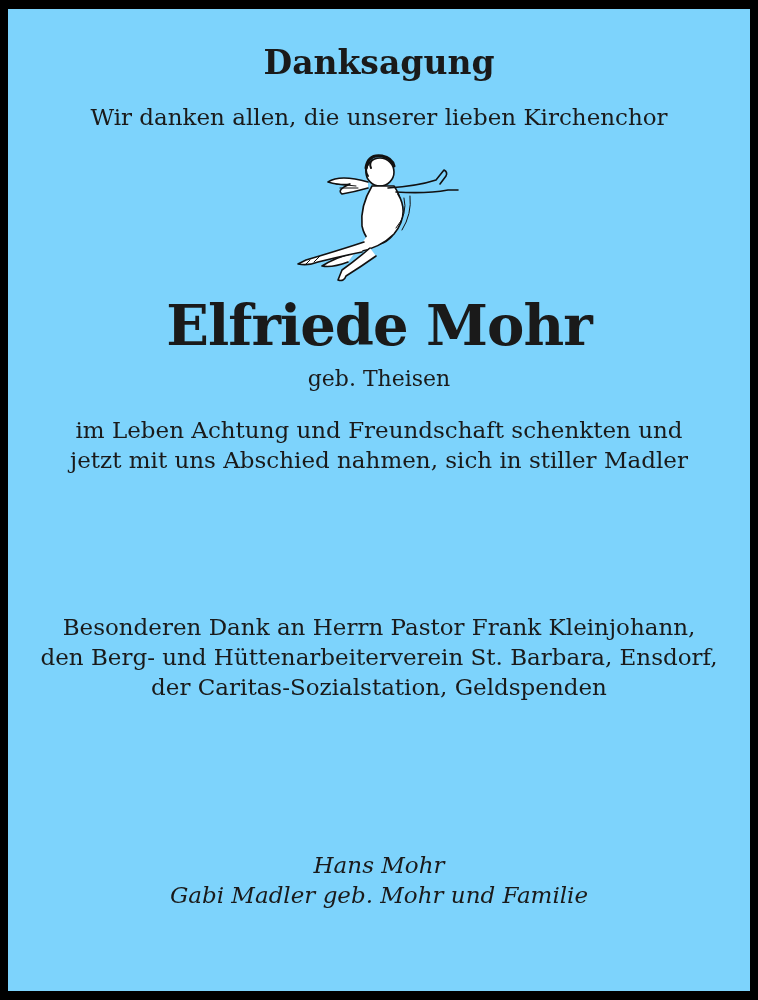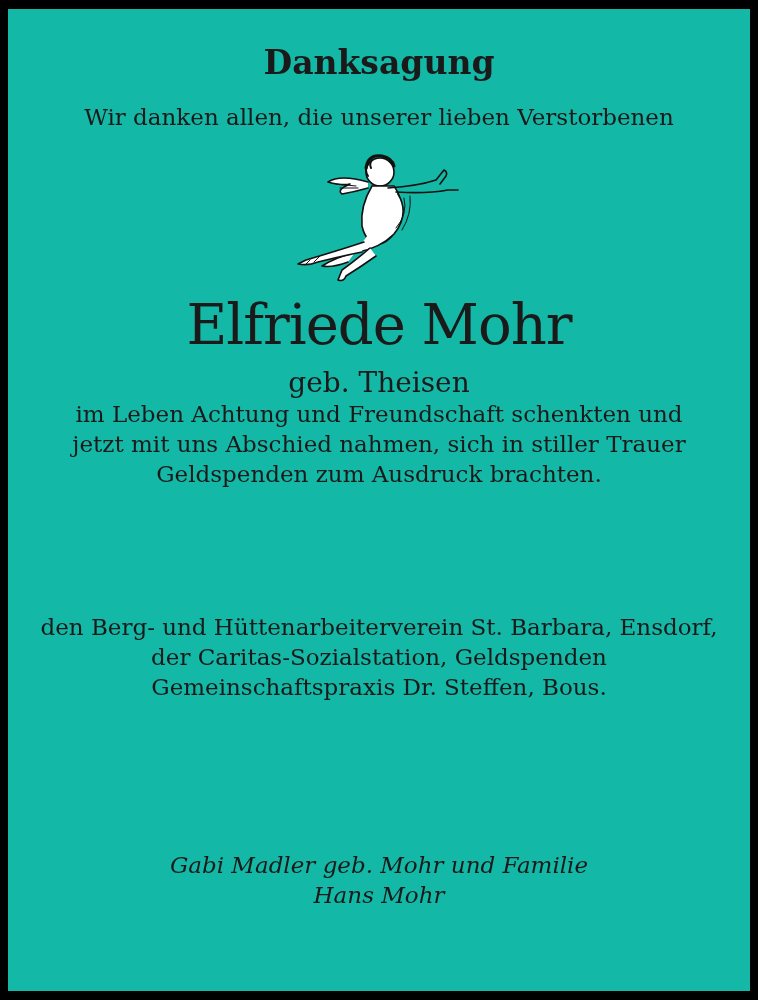--- a/index.html
+++ b/index.html
@@ -1,41 +1,41 @@
 <!DOCTYPE html>
 <html><head>
   <meta charset="utf-8">
   <style>
     html, body { margin: 0; padding: 0; background: #000; }
     body { width: 758px; height: 1000px; overflow: hidden; }
     .frame {
       position: absolute; left: 8px; top: 9px; width: 742px; height: 982px;
-      background: #14b8a6; color: #1a1a1a;
+      background: #7dd3fc; color: #1a1a1a;
       font-family: "DejaVu Serif", "Liberation Serif", serif;
       text-align: center;
     }
     .line { position: absolute; left: 0; right: 0; white-space: nowrap; }
     .title { top: 34px; font-size: 33px; font-weight: bold; letter-spacing: 0px; }
     .intro { top: 95px; font-size: 23px; }
     .angel { position: absolute; left: 272px; top: 143px; width: 200px; height: 140px; }
-    .name { top: 283px; font-size: 56px; font-weight: normal; letter-spacing: -1px; }
-    .maiden { top: 357px; font-size: 28px; }
+    .name { top: 283px; font-size: 56px; font-weight: bold; letter-spacing: -1px; }
+    .maiden { top: 357px; font-size: 22px; }
     .para { position: absolute; left: 0; right: 0; font-size: 23px; line-height: 30px; }
-    .para1 { top: 390px; }
+    .para1 { top: 406px; }
     .para2 { top: 603px; }
     .sign { position: absolute; left: 0; right: 0; top: 841px; font-size: 23px; line-height: 30px; font-style: italic; }
     .place { top: 925px; font-size: 23px; }
     .para div, .sign div { white-space: nowrap; }
   </style>
 </head>
 <body>
 
 <div class="frame">
   <div class="line title">Danksagung</div>
-  <div class="line intro">Wir danken allen, die unserer lieben Verstorbenen</div>
+  <div class="line intro">Wir danken allen, die unserer lieben Kirchenchor</div>
 
   <svg class="angel" viewBox="0 0 200 140">
     <g fill="none" stroke="#111" stroke-width="1.6" stroke-linecap="round" stroke-linejoin="round">
 
       <circle cx="100" cy="20" r="14" fill="#fff"></circle>
       <path d="M86 16 q2 -14 16 -12 q10 2 12 10" stroke-width="3"></path>
       <path d="M88 12 q-4 6 0 12 M92 8 q-3 4 -1 8" stroke-width="2"></path>
 
       <path d="M88 30 q-28 -8 -40 0 q14 4 22 2 q-14 6 -8 10 q12 -2 26 -6" fill="#fff"></path>
       <path d="M56 32 l20 2 M60 36 l18 0" stroke-width="1"></path>
@@ -52,28 +52,27 @@
       <path d="M90 96 q-14 12 -28 22 l-4 10 q6 2 8 -4 q16 -10 30 -20" fill="#fff"></path>
       <path d="M40 104 l-6 6 M30 108 l-4 4" stroke-width="1"></path>
     </g>
   </svg>
 
   <div class="line name">Elfriede Mohr</div>
   <div class="line maiden">geb. Theisen</div>
 
   <div class="para para1">
     <div>im Leben Achtung und Freundschaft schenkten und</div>
-    <div>jetzt mit uns Abschied nahmen, sich in stiller Trauer</div>
-    <div>Geldspenden zum Ausdruck brachten.</div>
+    <div>jetzt mit uns Abschied nahmen, sich in stiller Madler</div>
   </div>
 
   <div class="para para2">
+    <div>Besonderen Dank an Herrn Pastor Frank Kleinjohann,</div>
     <div>den Berg- und Hüttenarbeiterverein St. Barbara, Ensdorf,</div>
     <div>der Caritas-Sozialstation, Geldspenden</div>
-    <div>Gemeinschaftspraxis Dr. Steffen, Bous.</div>
   </div>
 
   <div class="sign">
+    <div>Hans Mohr</div>
     <div>Gabi Madler geb. Mohr und Familie</div>
-    <div>Hans Mohr</div>
   </div>
 
 </div>
 
 </body></html>

